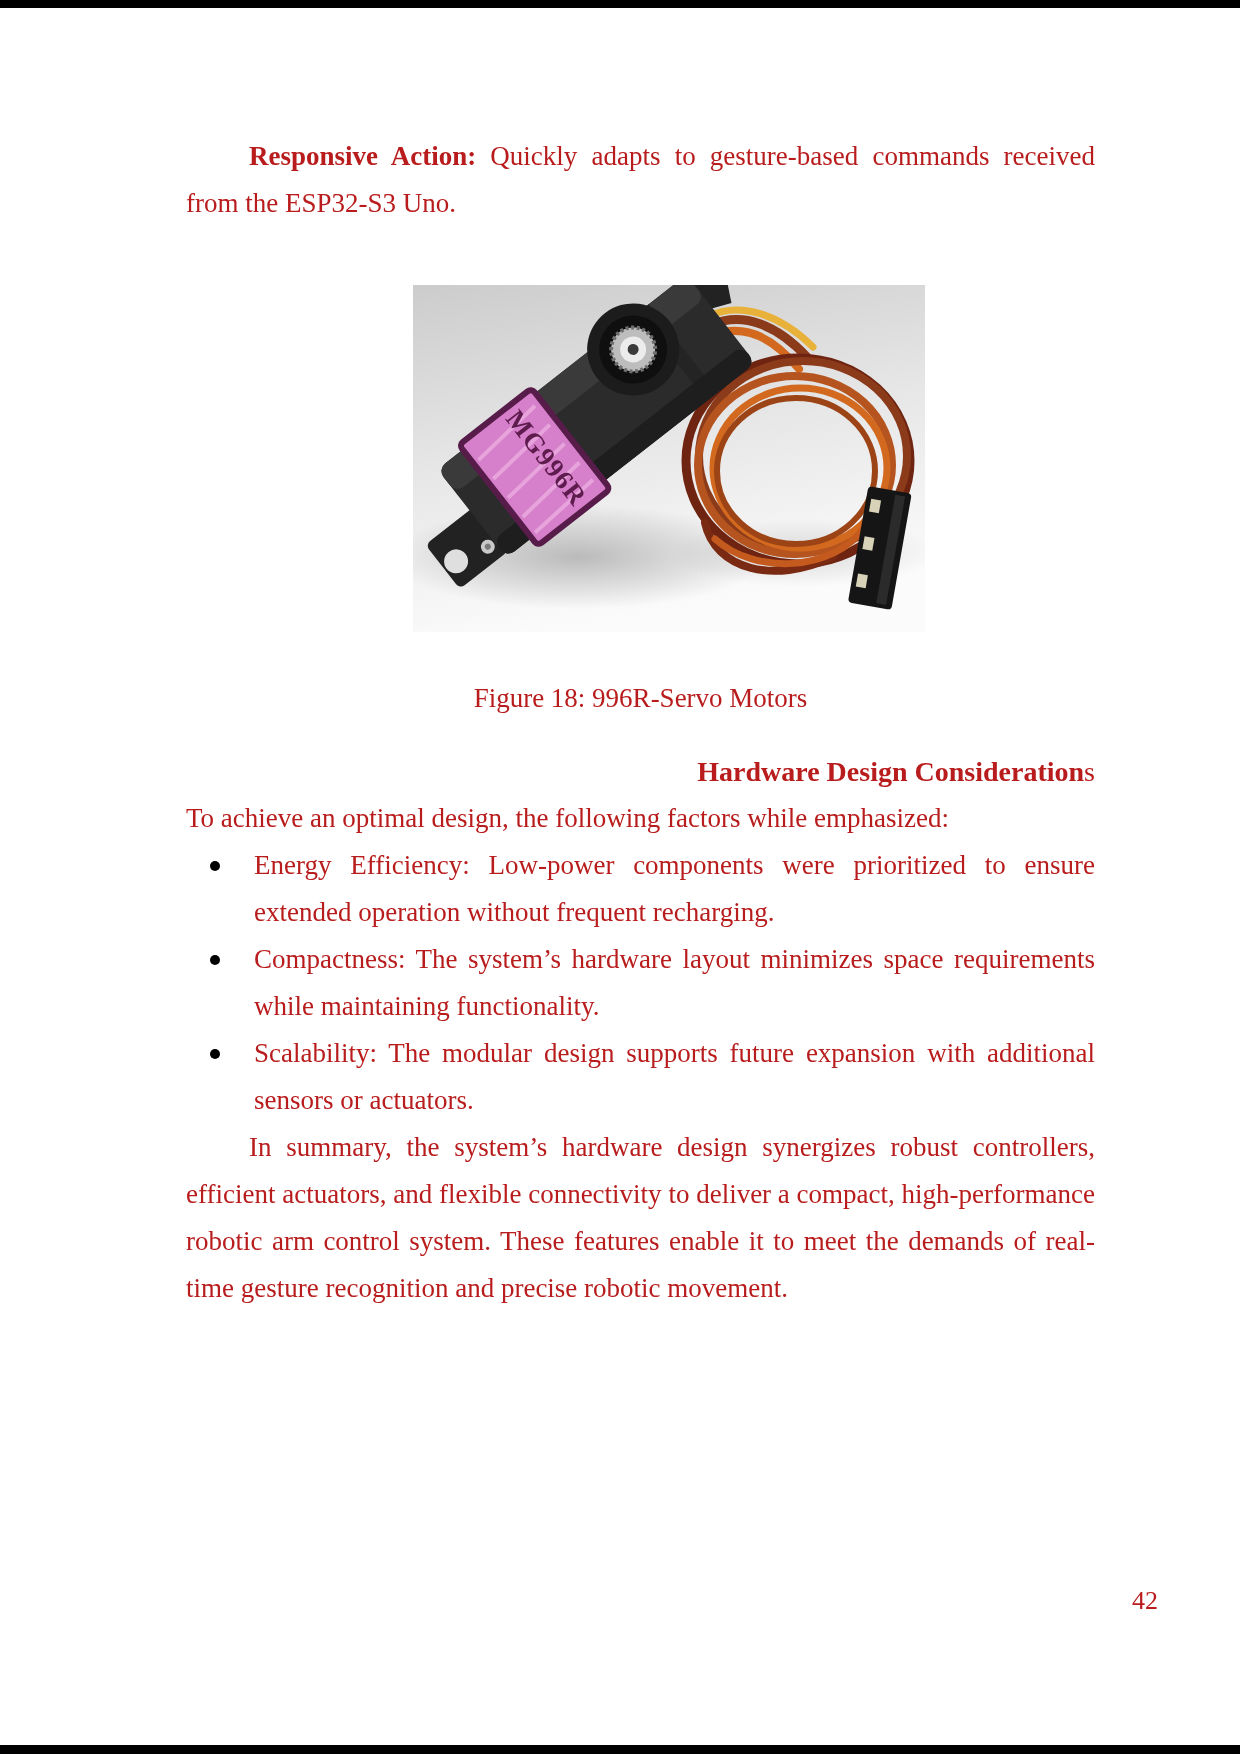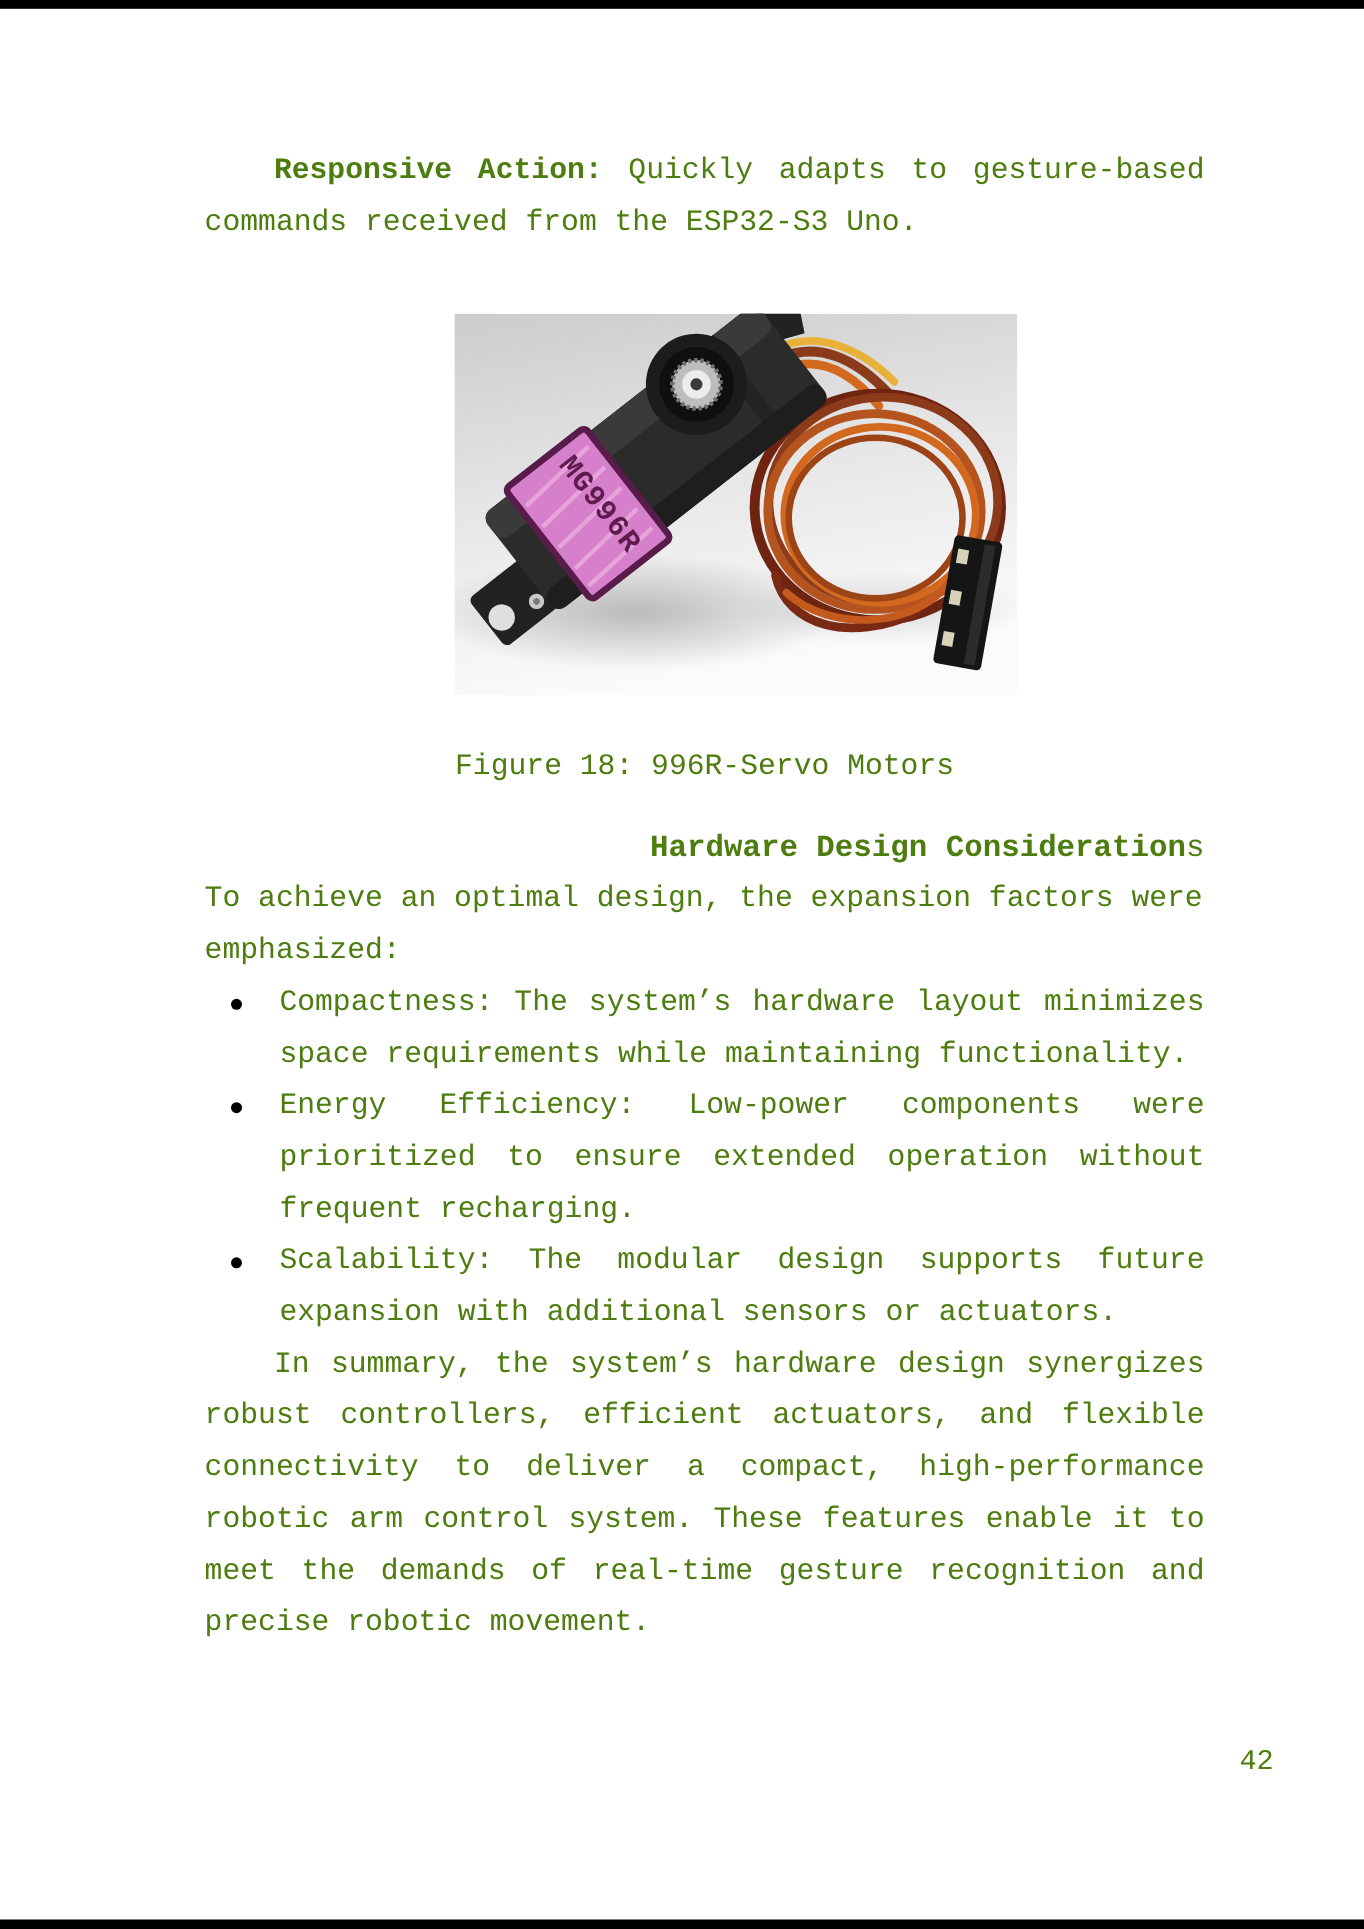--- a/index.html
+++ b/index.html
@@ -4,22 +4,22 @@
 <title>Thesis Page 42</title>
 <style>
   * { box-sizing: border-box; }
   html, body { margin: 0; padding: 0; background: #ffffff; }
   .page {
     position: relative;
     width: 1240px;
     height: 1754px;
     background: #ffffff;
     overflow: hidden;
-    font-family: Liberation Mono, monospace;
-    color: #4d7c0f;
+    font-family: Liberation Serif, serif;
+    color: #b91c1c;
   }
   .scan-edge { position: absolute; left: 0; width: 1240px; background: #000; }
   .scan-edge.top { top: 0; height: 8px; }
   .scan-edge.bottom { bottom: 0; height: 9px; }
 
   .content {
     position: absolute;
     left: 186px;
     top: 133px;
     width: 909px;
@@ -174,33 +174,33 @@
           <rect x="-17" y="-8" width="10" height="13" fill="#d8d2b8"></rect>
           <rect x="-17" y="30" width="10" height="13" fill="#d8d2b8"></rect>
         </g>
       </svg>
     </div>
 
     <div class="figure-caption">Figure 18: 996R-Servo Motors</div>
 
     <div class="section-heading"><span>Hardware Design Consideration</span><span class="tail">s</span></div>
 
-    <p class="section-intro">To achieve an optimal design, the expansion factors were emphasized:</p>
+    <p class="section-intro">To achieve an optimal design, the following factors while emphasized:</p>
 
     <div class="bullet-list">
+      <div class="bullet-item">
+        <span class="bullet-dot"></span>
+        <span>Energy Efficiency: Low-power components were prioritized to ensure extended operation without frequent recharging.</span>
+      </div>
       <div class="bullet-item">
         <span class="bullet-dot"></span>
         <span>Compactness: The system’s hardware layout minimizes space requirements while maintaining functionality.</span>
       </div>
       <div class="bullet-item">
         <span class="bullet-dot"></span>
-        <span>Energy Efficiency: Low-power components were prioritized to ensure extended operation without frequent recharging.</span>
-      </div>
-      <div class="bullet-item">
-        <span class="bullet-dot"></span>
         <span>Scalability: The modular design supports future expansion with additional sensors or actuators.</span>
       </div>
     </div>
 
     <p class="para indent">In summary, the system’s hardware design synergizes robust controllers, efficient actuators, and flexible connectivity to deliver a compact, high-performance robotic arm control system. These features enable it to meet the demands of real-time gesture recognition and precise robotic movement.</p>
 
   </div>
 
   <div class="page-number">42</div>
 </div>

